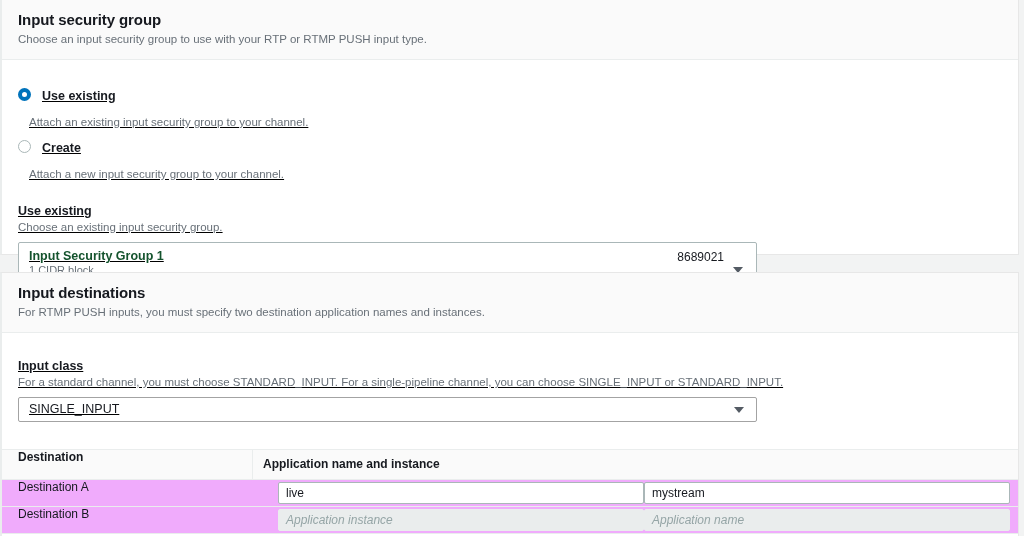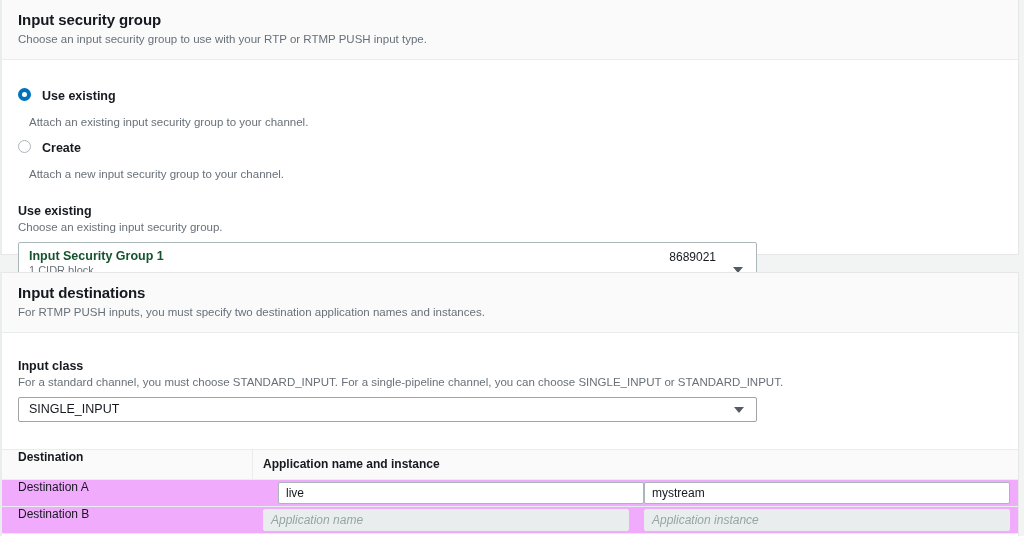--- a/index.html
+++ b/index.html
@@ -42,21 +42,21 @@
     letter-spacing: -0.1px;
     margin: 0 0 3px 0;
     line-height: 1.2;
   }
   .panel-desc {
     font-size: 11.5px;
     color: #687078;
     margin: 0;
     line-height: 1.3;
   }
-  .panel-body { padding: 8px 16px; }
+  .panel-body { padding: 8px 16px; text-decoration: underline; }
 
   
   .radio-group { padding-top: 18px; }
   .radio-row { display: flex; align-items: flex-start; margin-bottom: 5px; }
   .radio-row:last-child { margin-bottom: 0; }
   .radio-mark {
     width: 13px; height: 13px;
     border-radius: 50%;
     border: 1px solid #aab7b8;
     background: #ffffff;
@@ -115,21 +115,21 @@
     color: #14532d;
     line-height: 15px;
   }
   .sg-line {
     font-size: 11px;
     color: #687078;
     line-height: 12px;
   }
   .sg-id {
     position: absolute;
-    right: 40px; top: 7px;
+    right: 32px; top: 7px;
     font-size: 12px;
     color: #16191f;
   }
   .chevron {
     position: absolute;
     width: 0; height: 0;
     border-left: 5px solid transparent;
     border-right: 5px solid transparent;
     border-top: 6px solid #545b64;
   }
@@ -278,22 +278,22 @@
         <div class="cell-dest">Destination A</div>
         <div class="cell-apps">
           <div class="tin inst">live</div>
           <div class="tin name">mystream</div>
         </div>
       </div>
 
       <div class="trow body">
         <div class="cell-dest">Destination B</div>
         <div class="cell-apps">
+          <div class="tin inst disabled">Application instance</div>
           <div class="tin name disabled">Application name</div>
-          <div class="tin inst disabled">Application instance</div>
         </div>
       </div>
 
       <div class="table-foot"></div>
     </div>
   </section>
 
 </div>
 
 </body></html>

